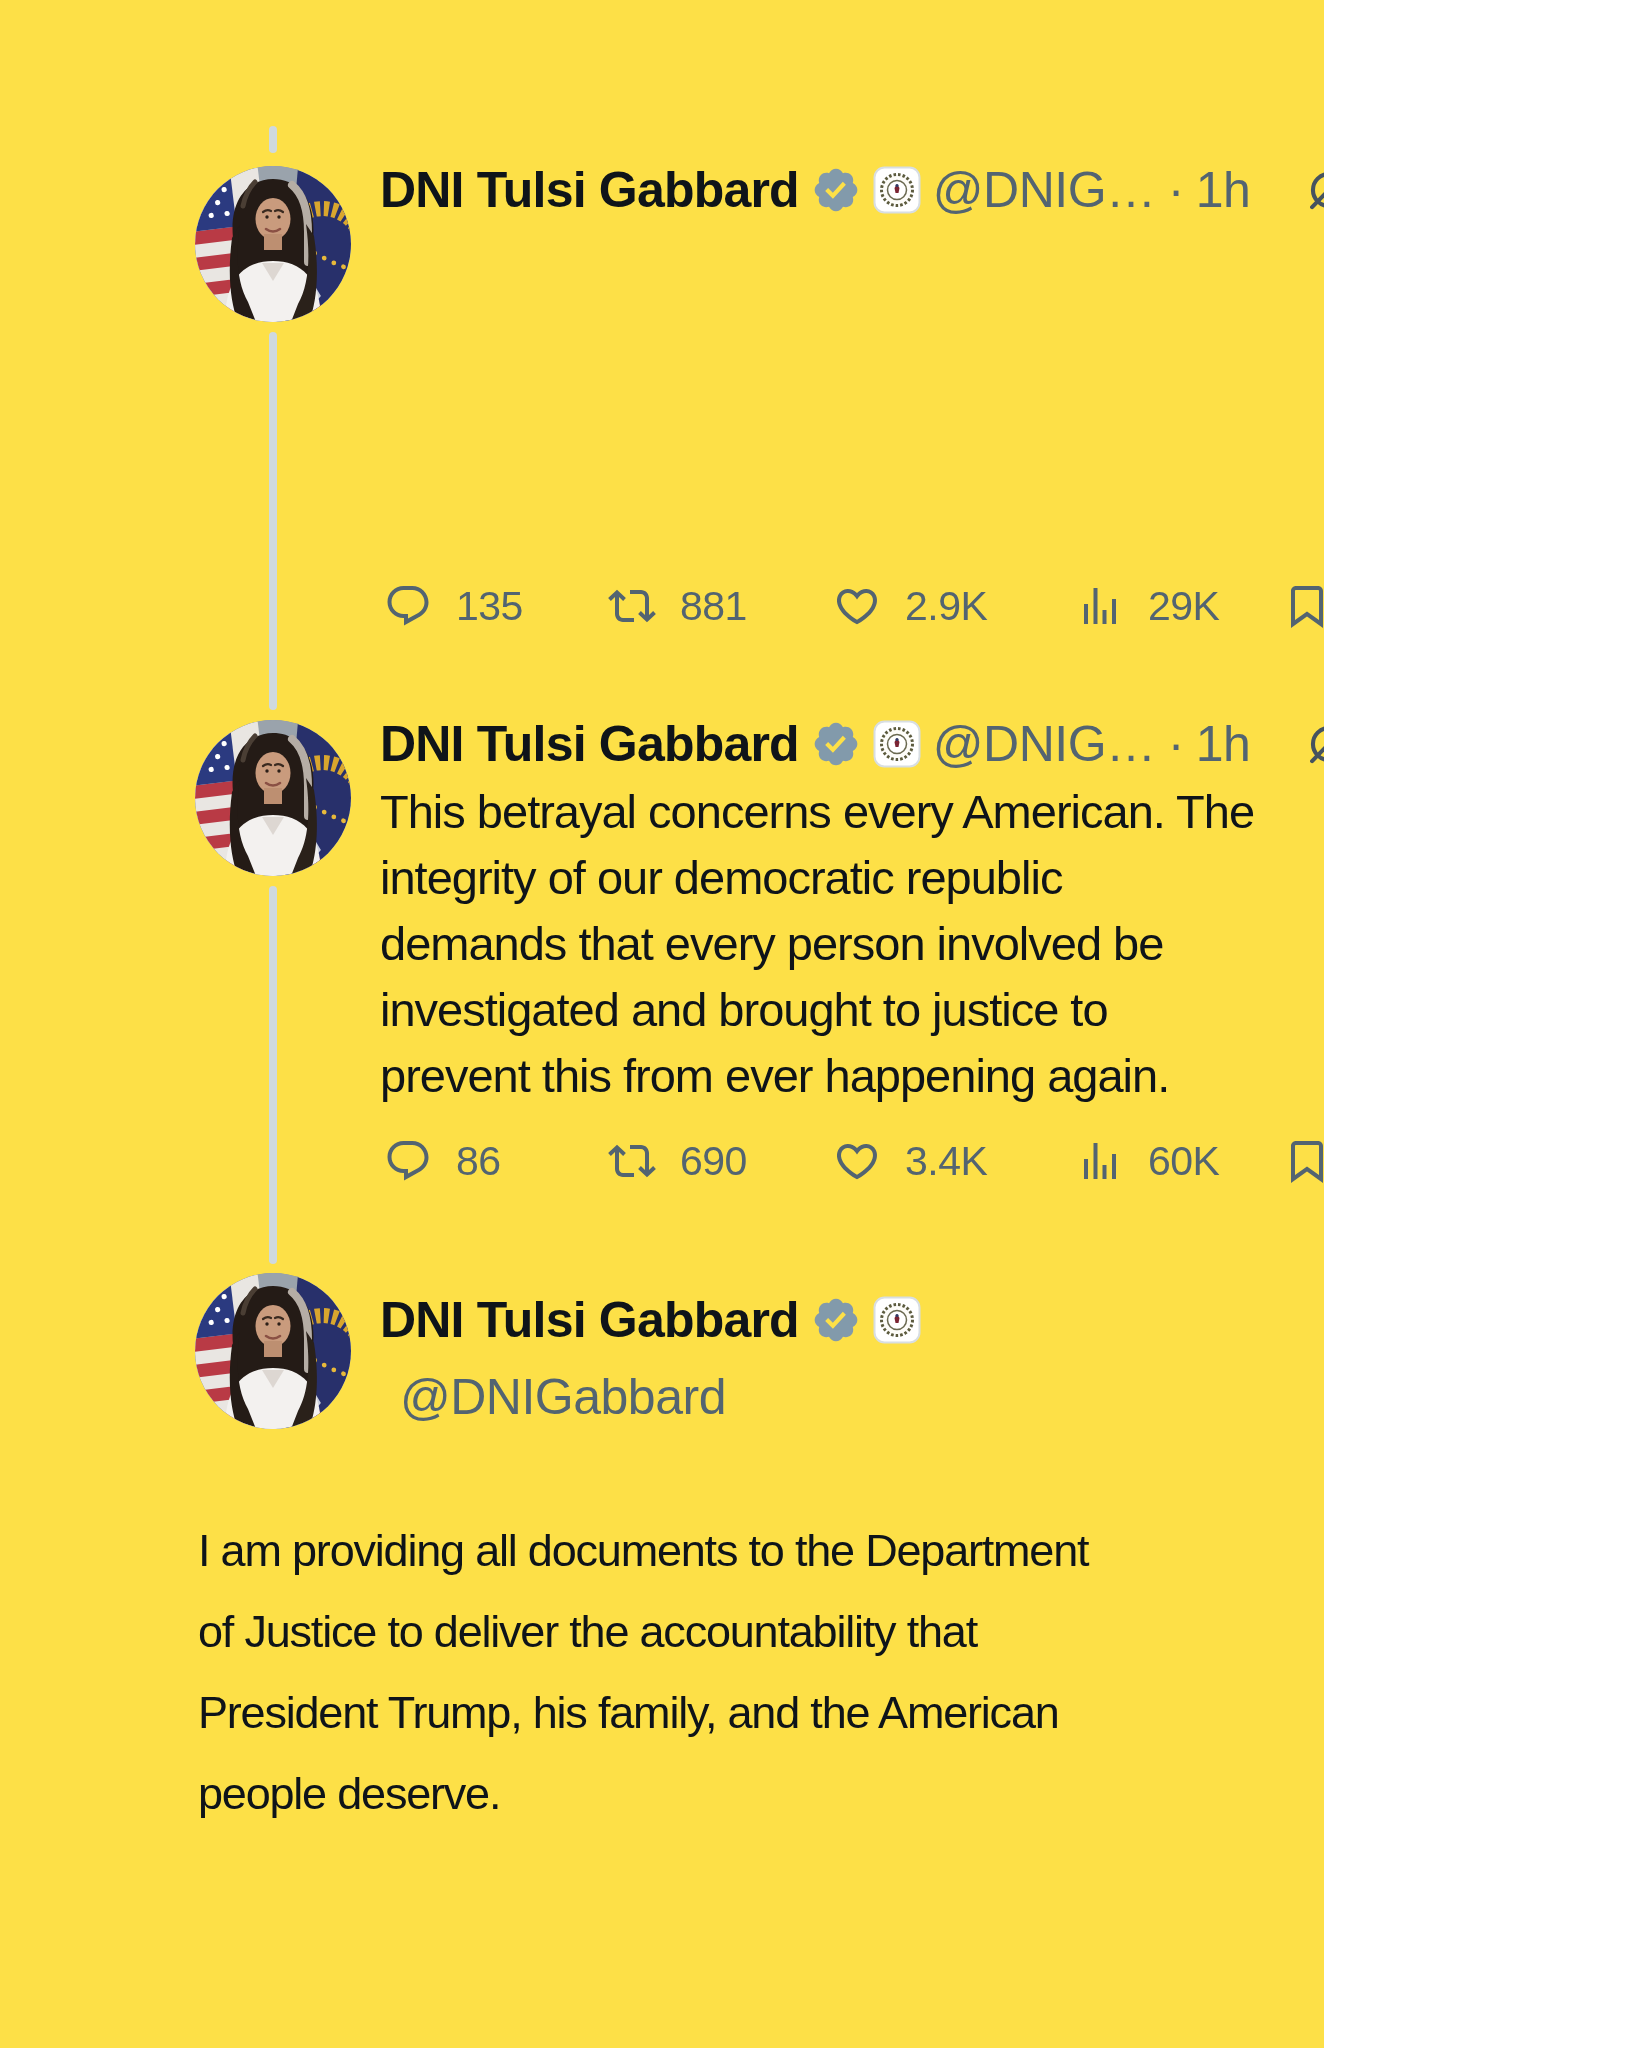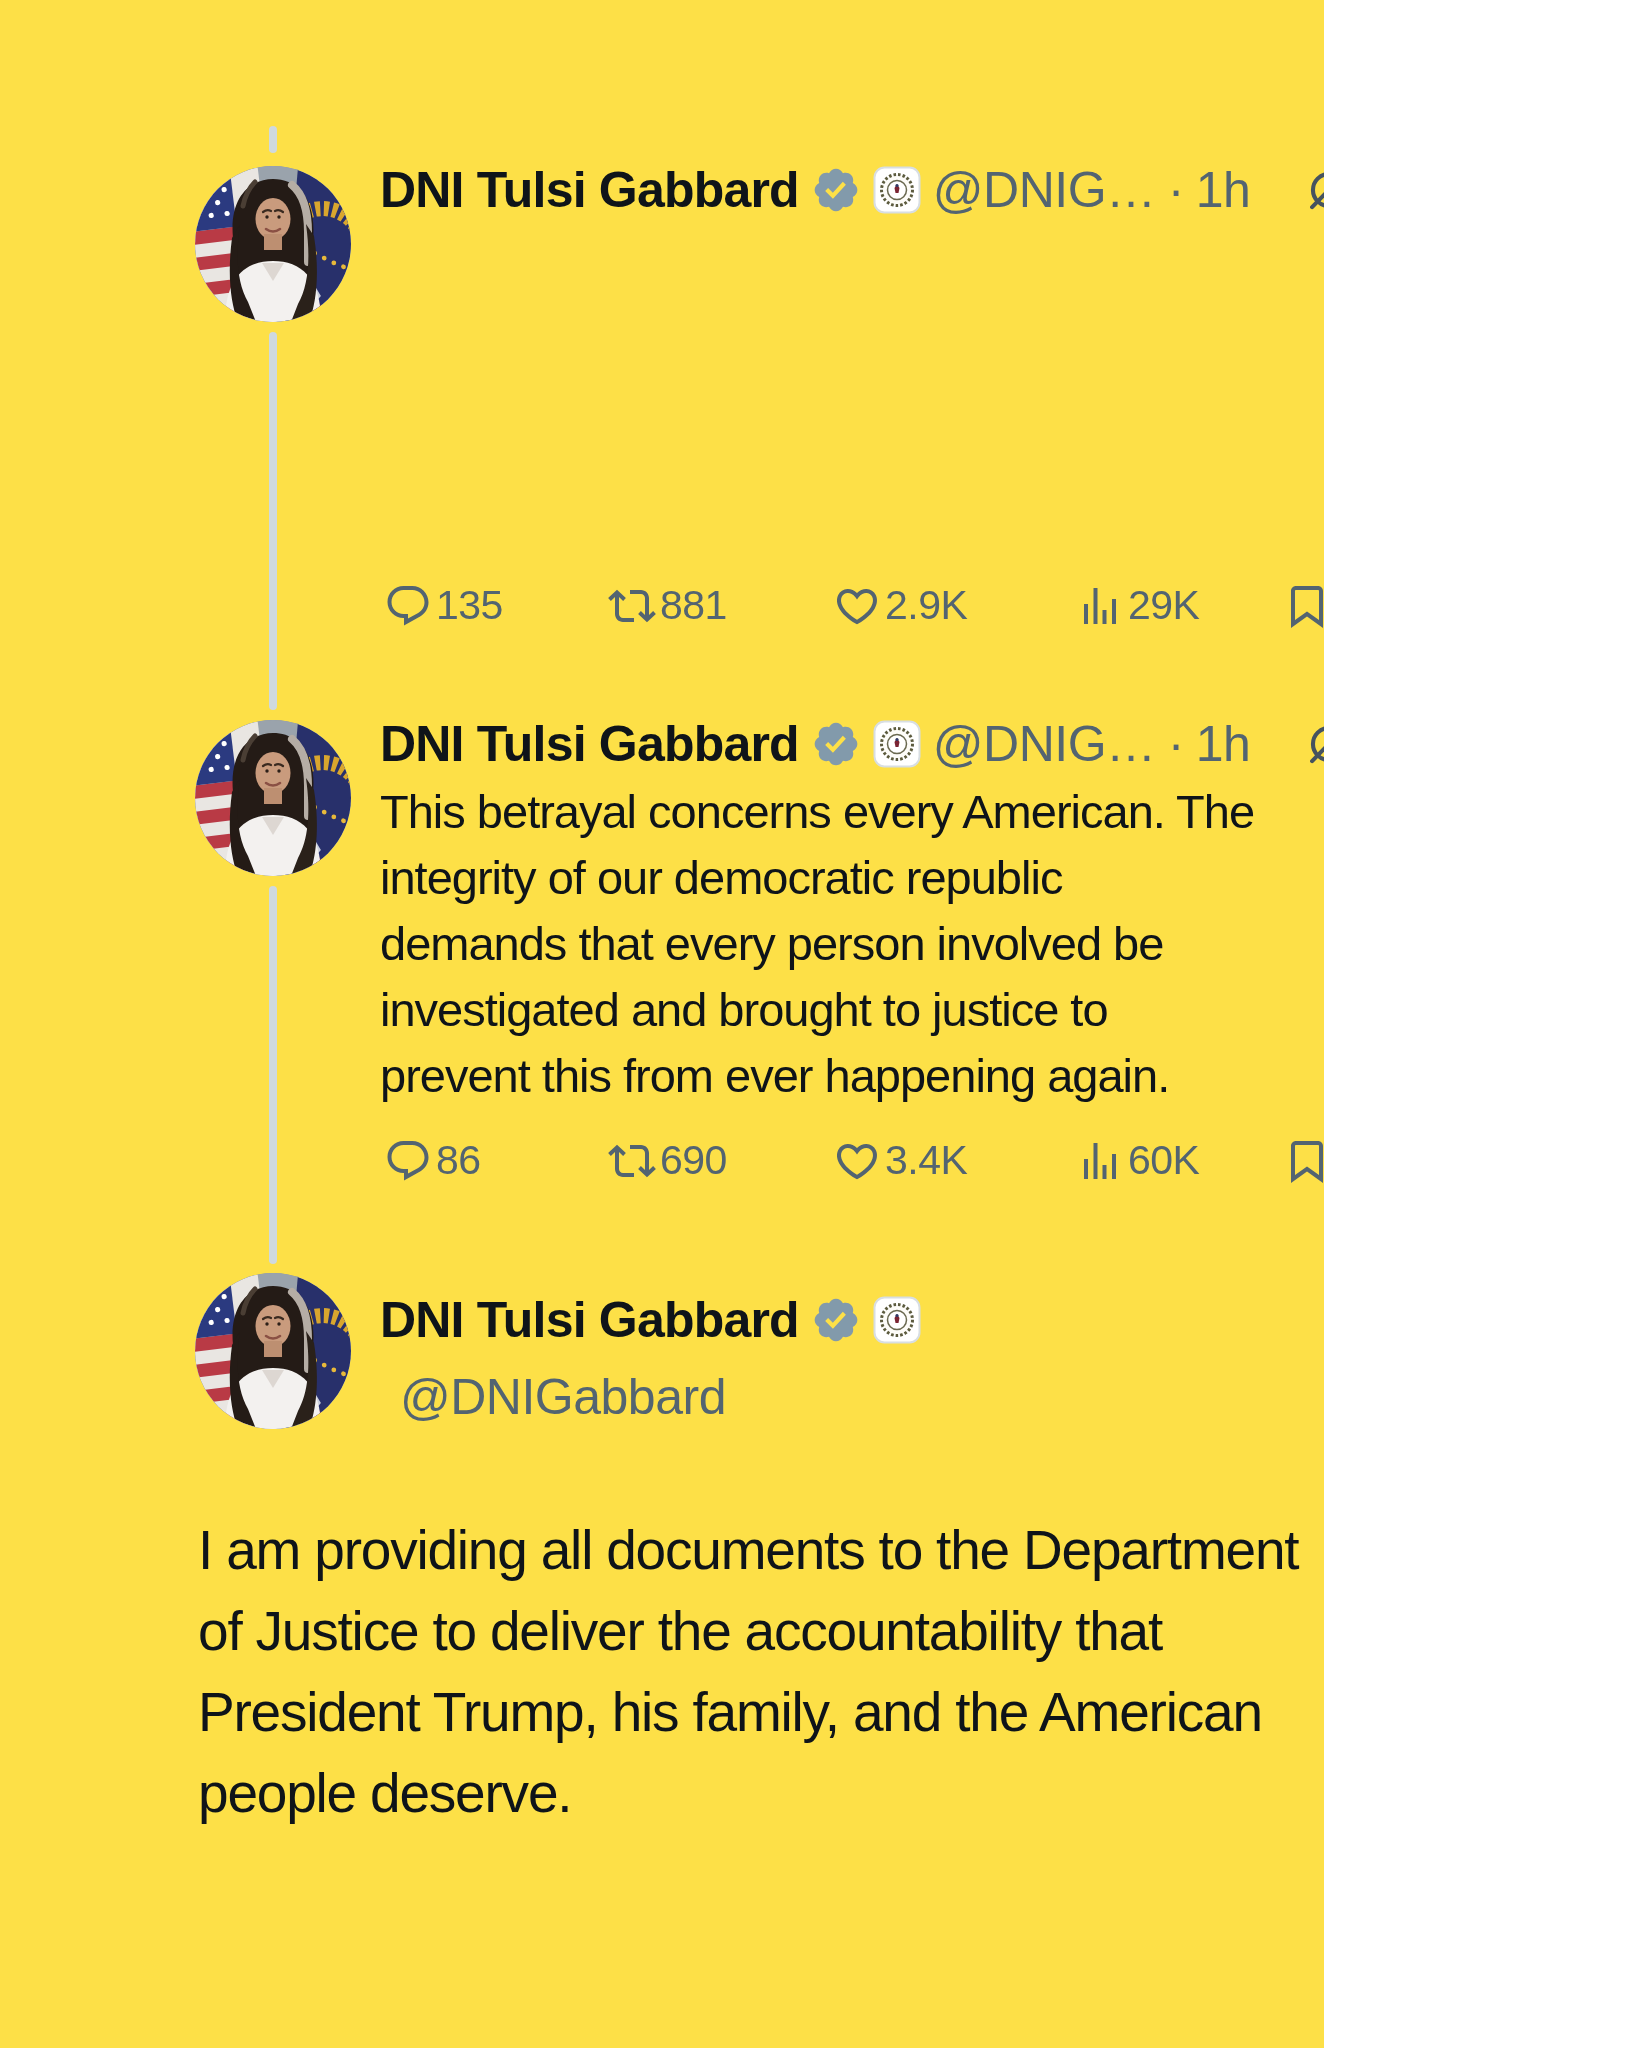--- a/index.html
+++ b/index.html
@@ -37,27 +37,27 @@
 
   .body-text { position:absolute; left:380px; width:1120px;
     font-size:47px; line-height:66px; letter-spacing:-1px;
     color:var(--text-primary,#0f1419); white-space:pre-line; }
   .b1 { top:224px; } .b2 { top:779px; }
 
   .handle-row { position:absolute; left:400px; top:1368px; font-size:50px;
     letter-spacing:-0.5px; color:var(--text-secondary,#536471); }
 
   .big-text { position:absolute; left:198px; top:1510px; width:1390px;
-    font-size:55px; line-height:81px; letter-spacing:-1.2px;
+    font-size:45px; line-height:81px; letter-spacing:-1.2px;
     color:var(--text-primary,#0f1419); white-space:pre-line; }
 
   .actions { position:absolute; left:384px; width:1055px; height:50px; }
   .a1 { top:582px; } .a2 { top:1137px; }
-  .action-group { position:absolute; top:0; display:flex; align-items:flex-start;
-    gap:4px; color:var(--text-secondary,#536471); }
+  .action-group { position:absolute; top:0; display:flex; align-items:center;
+    gap:24px; color:var(--text-secondary,#536471); }
   .action-group svg { display:block; width:48px; height:48px; fill:currentColor; }
   .count { font-size:41px; letter-spacing:-0.5px; color:var(--text-secondary,#536471); }
   .pos-reply  { left:0; }
   .pos-repost { left:224px; }
   .pos-like   { left:449px; }
   .pos-views  { left:692px; }
   .pos-bookmark { left:899px; }
   .pos-share    { left:1006px; }
 
   .hidden-defs { position:absolute; width:0; height:0; overflow:hidden; }

